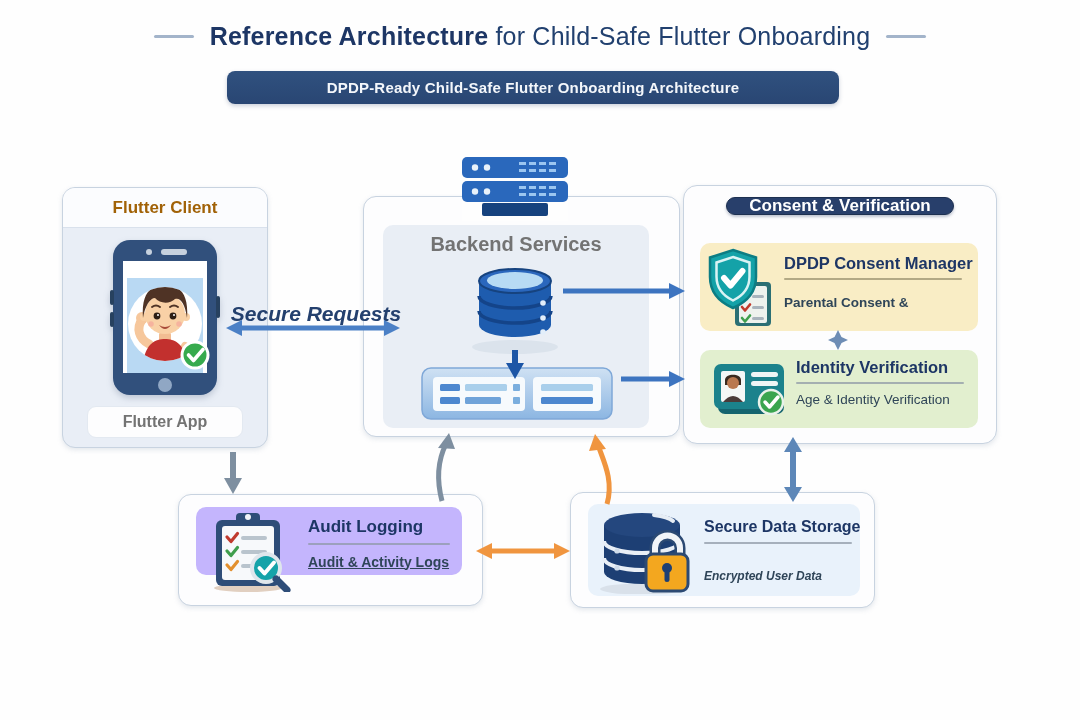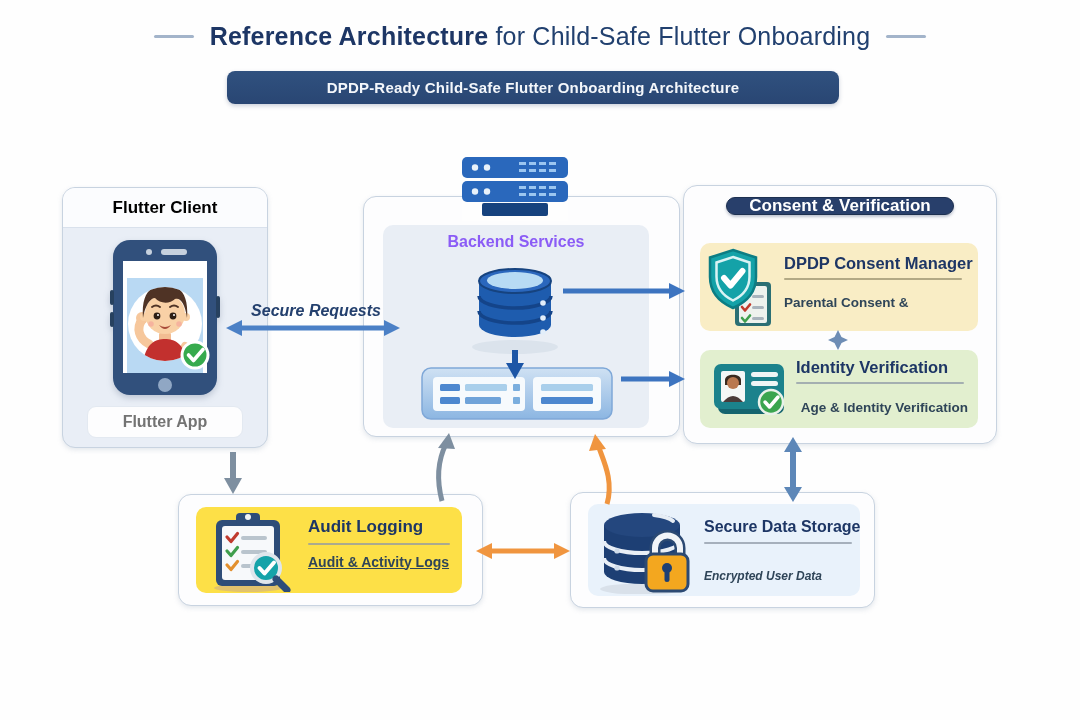--- a/index.html
+++ b/index.html
@@ -21,72 +21,72 @@
   .outer-box { background:#fdfdfe; border:1.5px solid #c8d3e0; border-radius:13px; box-shadow:0 2px 5px rgba(130,150,175,.22); }
   .card { border-radius:10px; }
   .card-title { font-weight:700; color:#1d3665; white-space:nowrap; }
   .card-underline { height:1.5px; background:#8f9aa7; opacity:.75; border-radius:1px; }
   .card-sub { color:#2f4558; }
 
   
   .flutter-box { left:62px; top:187px; width:206px; height:261px; background:#e9eef6; }
   .fc-head { position:absolute; top:0; left:0; right:0; height:40px; background:#fbfcfe; border-radius:12px 12px 0 0;
              border-bottom:1px solid #d9e1ec; display:flex; align-items:center; justify-content:center; }
-  .fc-title { font-size:17px; font-weight:800; color:#000000; }
+  .fc-title { font-size:17px; font-weight:800; color:#a16207; }
   .phone-wrap { position:absolute; left:46px; top:50px; filter:drop-shadow(0 3px 3px rgba(60,80,110,.25)); }
   .fc-pill { position:absolute; left:24px; top:218px; right:24px; height:32px; background:#fdfdfe; border-radius:9px;
              border:1px solid #e3e9f1; display:flex; align-items:center; justify-content:center;
              font-size:16px; font-weight:600; color:#737373; }
 
   
   .backend-outer { left:363px; top:196px; width:317px; height:241px; }
   .server-wrap { left:462px; top:157px; width:106px; height:64px; background:#fefefe; display:flex; align-items:flex-start; }
   .backend-inner { left:383px; top:225px; width:266px; height:203px; background:#e9eef5; border-radius:10px; }
-  .be-title { position:absolute; top:8px; left:0; right:0; text-align:center; font-size:16px; font-weight:800; color:#8b5cf6; }
+  .be-title { position:absolute; top:8px; left:0; right:0; text-align:center; font-size:20px; font-weight:800; color:#737373; }
   .db-wrap { left:468px; top:259px; }
   .panel-wrap { left:421px; top:367px; }
 
   
   .consent-outer { left:683px; top:185px; width:314px; height:259px; border-radius:14px; }
   .consent-pill { left:726px; top:197px; width:228px; height:18px; background:#283f6b; border:1.5px solid #1d3050; border-radius:9px;
                   display:flex; align-items:center; justify-content:center; color:#fff; font-size:17px; font-weight:700; white-space:nowrap;
                   box-shadow:0 2px 3px rgba(40,60,100,.3); }
   .dpdp-card { left:700px; top:243px; width:278px; height:88px; background:#f9edc5; }
   .identity-card { left:700px; top:350px; width:278px; height:78px; background:#e2efcf; }
   .dpdp-icon { position:absolute; left:8px; top:5px; }
   .dpdp-text { position:absolute; left:84px; top:11px; width:184px; }
   .dpdp-text .card-title { font-size:16.5px; }
   .dpdp-text .card-underline { margin-top:5px; width:178px; background:#9a916f; }
   .dpdp-text .card-sub { margin-top:13px; font-size:13.5px; line-height:19px; font-weight:600; }
   .id-icon { position:absolute; left:12px; top:12px; }
   .id-text { position:absolute; left:96px; top:8px; width:172px; }
   .id-text .card-title { font-size:16.5px; }
   .id-text .card-underline { margin-top:5px; width:168px; }
-  .id-text .card-sub { margin-top:16px; font-size:13.5px; font-weight:700; white-space:nowrap;text-align:right; }
+  .id-text .card-sub { margin-top:8px; font-size:13.5px; font-weight:400; white-space:nowrap; }
 
   
   .audit-outer { left:178px; top:494px; width:305px; height:112px; }
-  .audit-card { left:196px; top:507px; width:266px; height:86px; background:#fde047; }
+  .audit-card { left:196px; top:507px; width:266px; height:68px; background:#c4b5fd; }
   .audit-icon { position:absolute; left:12px; top:5px; }
   .audit-text { position:absolute; left:112px; top:10px; width:146px; }
   .audit-text .card-title { font-size:17px; }
   .audit-text .card-underline { margin-top:6px; width:142px; }
   .audit-text .card-sub { margin-top:9px; font-size:14px; font-weight:600; white-space:nowrap;text-decoration:underline; }
 
   
   .storage-outer { left:570px; top:492px; width:305px; height:116px; }
   .storage-card { left:588px; top:504px; width:272px; height:92px; background:#e9f2fb; }
   .storage-icon { position:absolute; left:8px; top:4px; }
   .storage-text { position:absolute; left:116px; top:14px; width:150px; }
   .storage-text .card-title { font-size:16px; }
   .storage-text .card-underline { margin-top:6px; width:148px; }
   .storage-text .card-sub { margin-top:25px; font-size:12px; font-style:italic; font-weight:600; white-space:nowrap; }
 
   
-  .secure-req-label { left:228px; top:302px; width:176px; text-align:center; font-size:16px; font-style:italic;
+  .secure-req-label { left:228px; top:302px; width:176px; text-align:center; font-size:21px; font-style:italic;
                       font-weight:700; color:#24406e; white-space:nowrap; }
   .overlay { left:0; top:0; width:1080px; height:720px; pointer-events:none; }
 </style>
 </head>
 <body>
 
 <div class="canvas">
 
   <div class="abs title-row">
     <div class="title-dash"></div>

